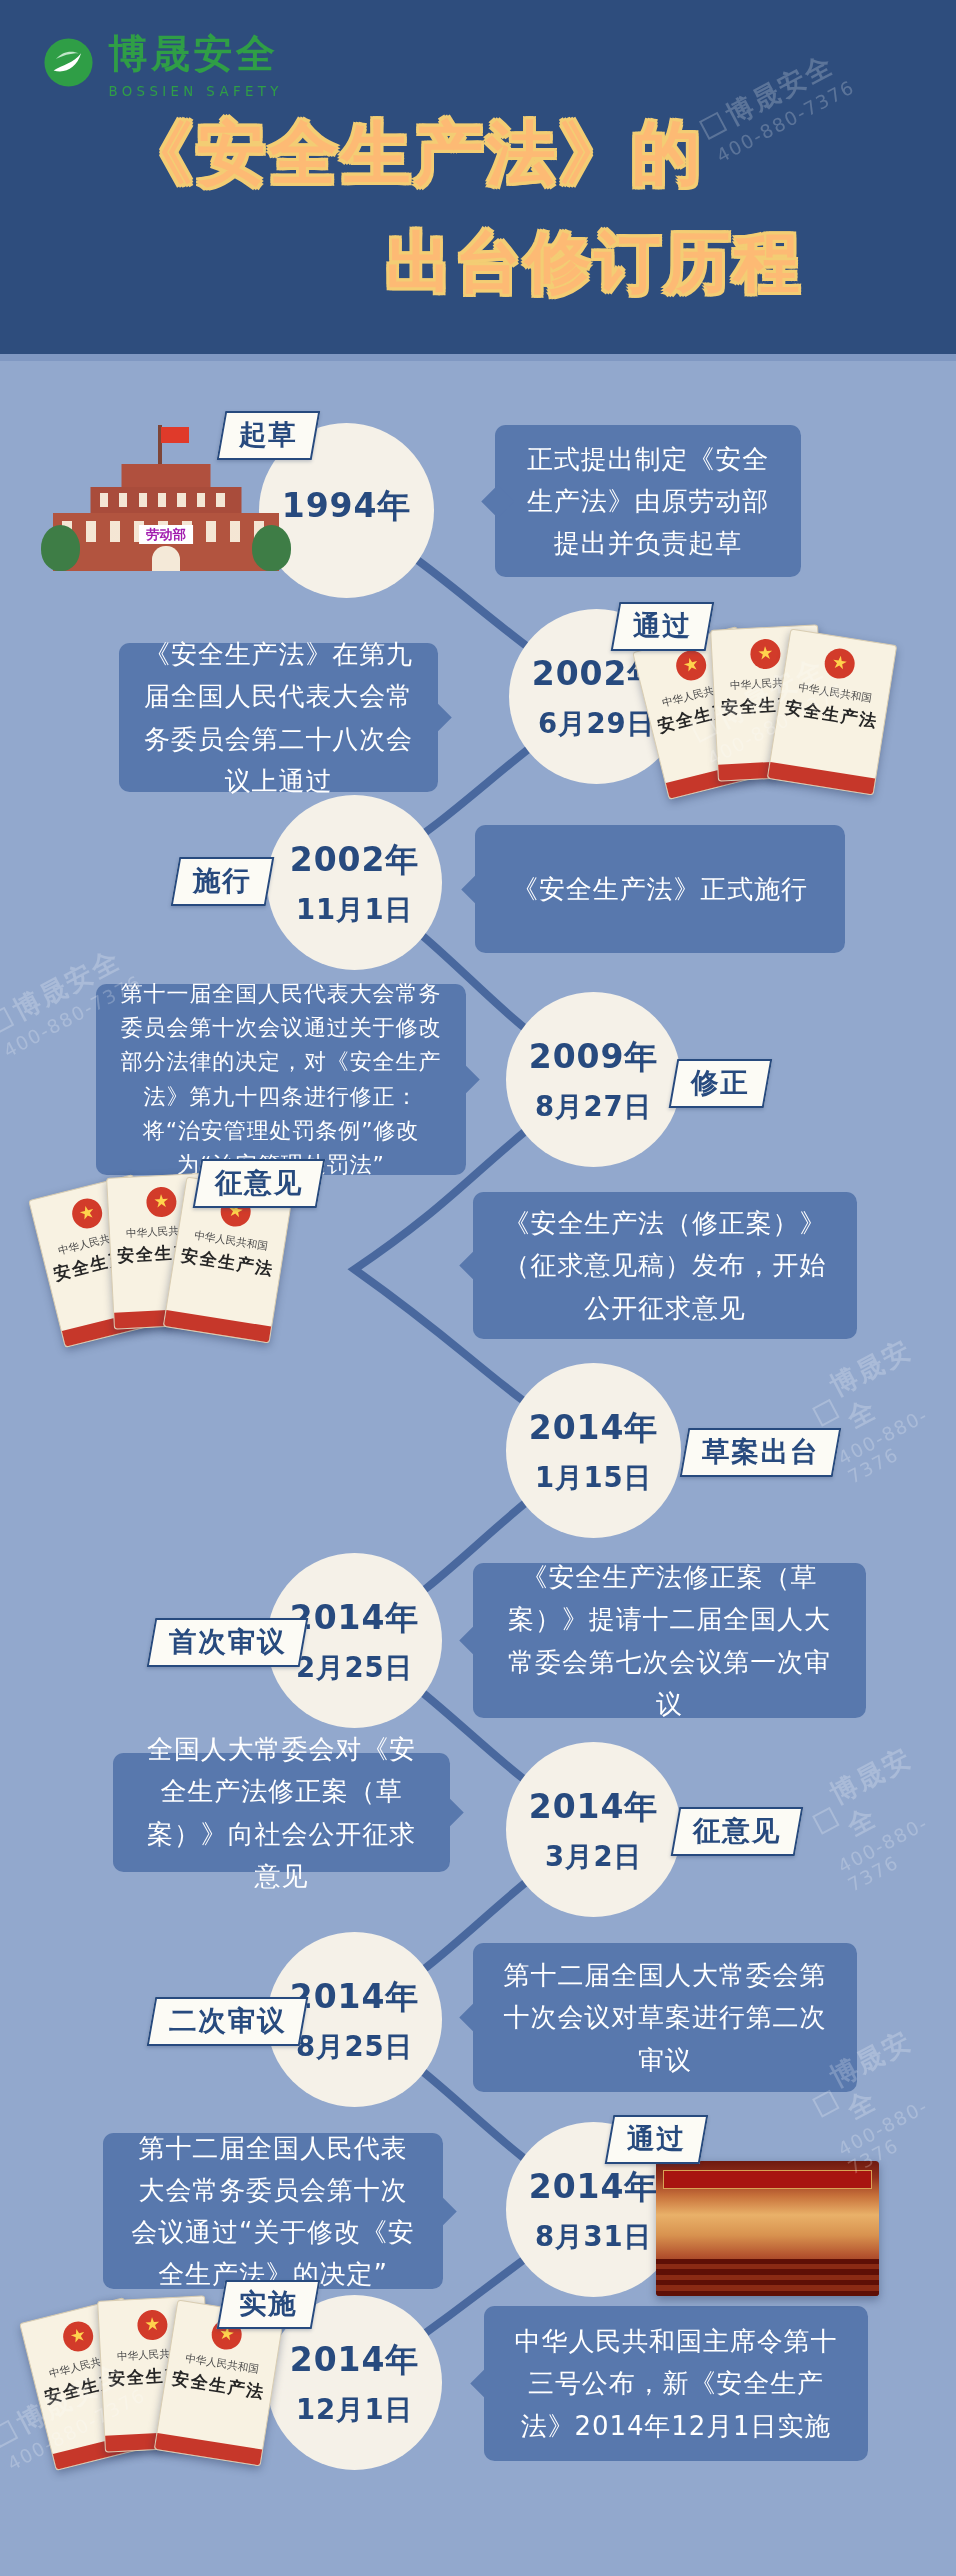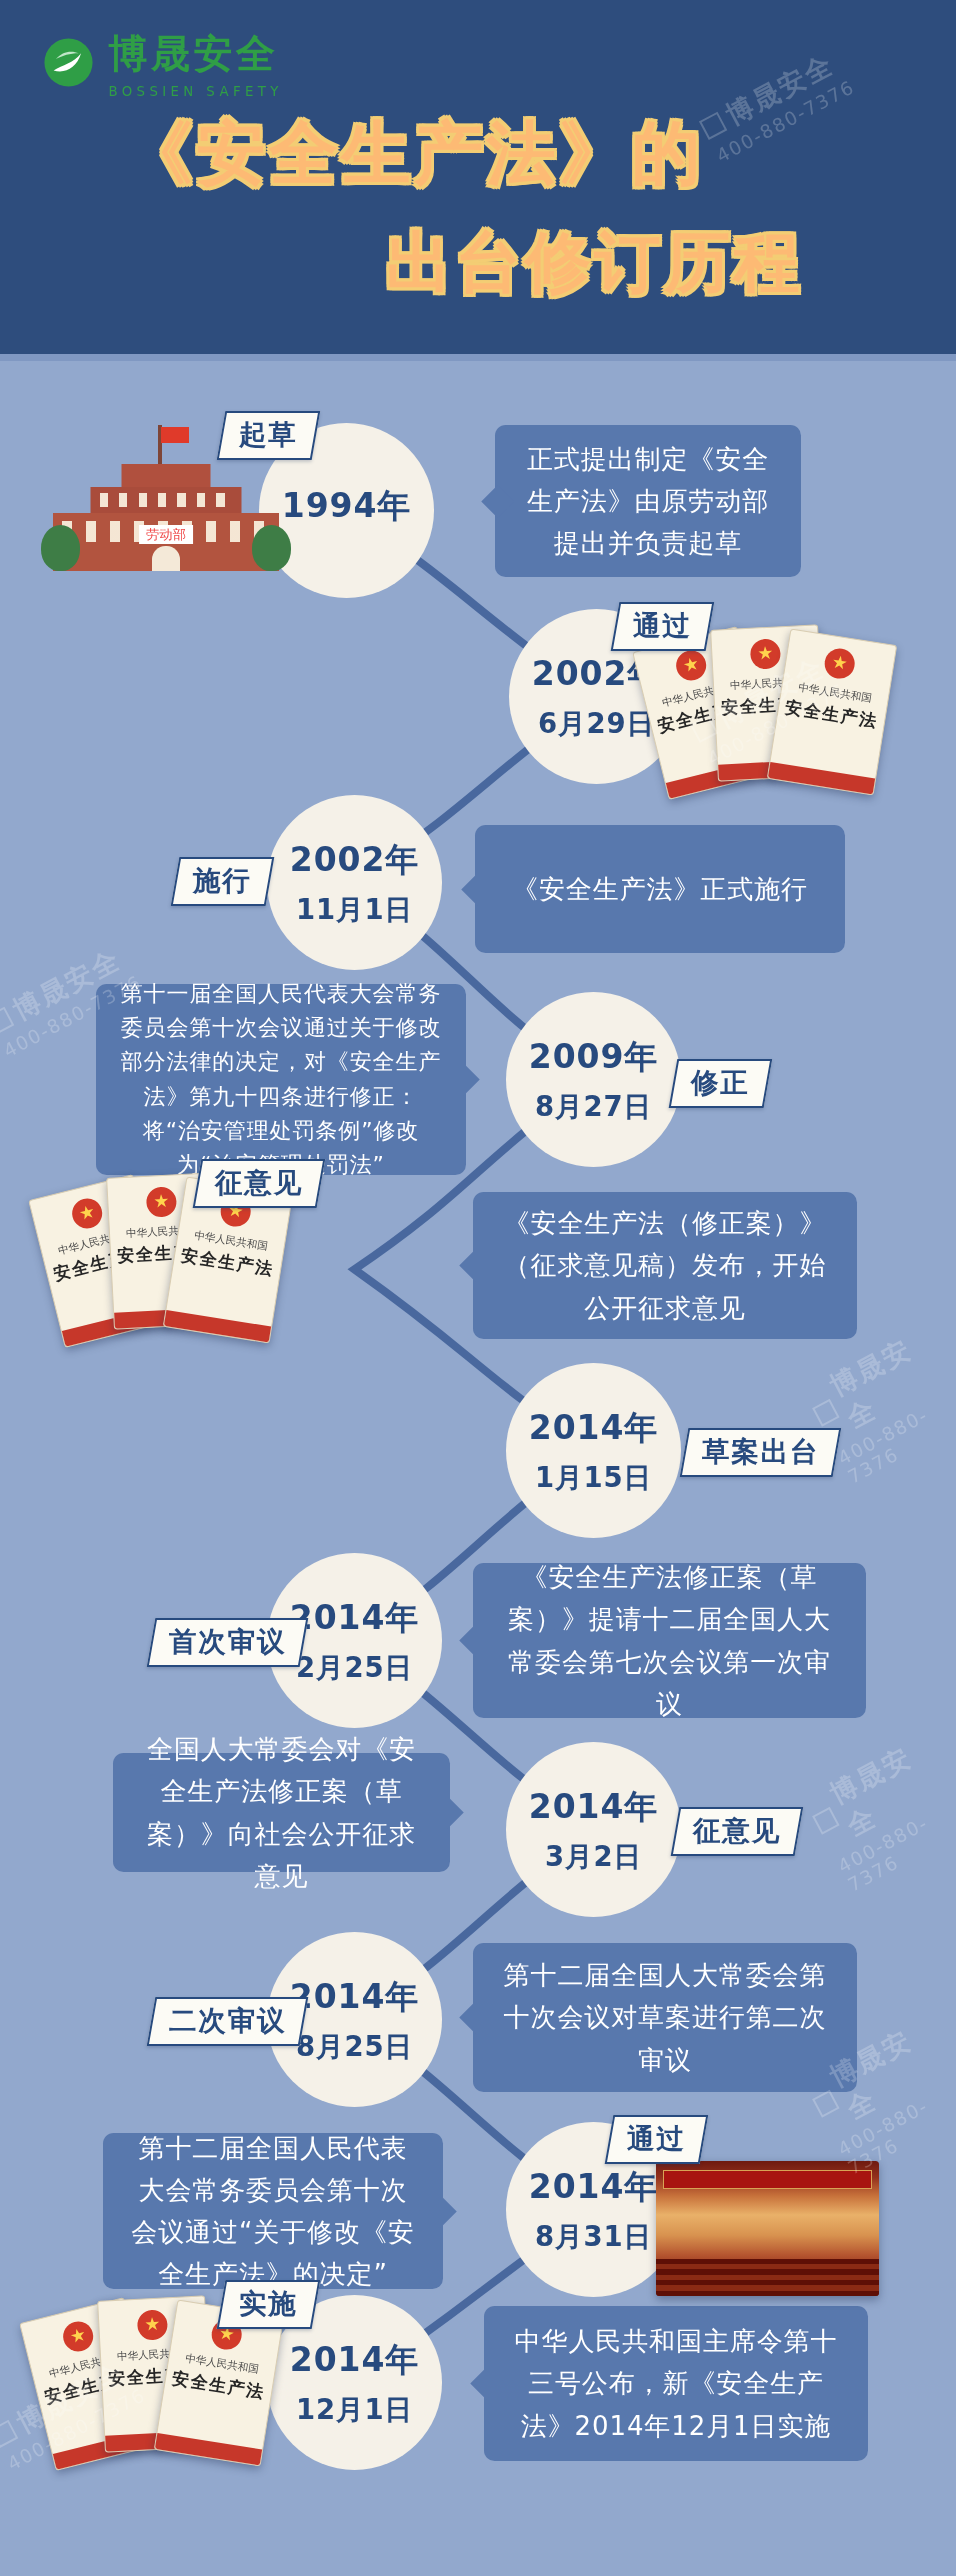--- a/index.html
+++ b/index.html
@@ -70,21 +70,21 @@
   .bld-top{position:absolute;left:50%;transform:translateX(-50%);top:21px;width:89px;height:23px;background:#b0503e;}
   .bld-mid{position:absolute;left:50%;transform:translateX(-50%);top:44px;width:151px;height:26.6px;background:#a94c3b;}
   .bld-mid::before{content:"";position:absolute;left:8.9px;right:8.9px;top:6.2px;height:14px;
     background:repeating-linear-gradient(90deg,rgba(248,238,220,.95) 0 8px,transparent 8px 19.5px);}
   .bld-base{position:absolute;left:0;bottom:0;width:100%;height:58px;background:#b2543f;}
   .bld-base::before{content:"";position:absolute;left:8.9px;right:8.9px;top:8px;height:21px;
     background:repeating-linear-gradient(90deg,rgba(248,238,220,.95) 0 9.7px,transparent 9.7px 24px);}
   .bld-door{position:absolute;left:50%;transform:translateX(-50%);bottom:0;width:28px;height:25px;
     background:#f4e9d8;border-radius:13.3px 13.3px 0 0;z-index:2;}
   .bld-sign{position:absolute;left:50%;transform:translateX(-50%);bottom:26.6px;background:#fff;
-    color:#ef4444;font-size:13.3px;font-weight:normal;padding:0.9px 7px;z-index:3;white-space:nowrap;}
+    color:#a21caf;font-size:13.3px;font-weight:bold;padding:0.9px 7px;z-index:3;white-space:nowrap;}
   .tree{position:absolute;bottom:0;width:39px;height:46px;background:#3e7d46;border-radius:50% 50% 46% 46%;z-index:1;}
   .tree-l{left:-12.4px;} .tree-r{right:-12.4px;}
 
   
   .books{position:absolute;z-index:3;}
   .bk2{left:647px;top:625px;width:244px;height:173px;}
   .bk5{left:43px;top:1173px;width:266px;height:190px;}
   .bk11{left:34px;top:2296px;width:257px;height:204px;}
   .book{position:absolute;width:108px;height:152px;background:#f8f2e2;border:0.9px solid #d9cdb2;
     border-radius:3.5px;box-shadow:0 3.5px 8.9px rgba(20,35,70,.35);display:flex;flex-direction:column;
@@ -165,20 +165,23 @@
     <div class="bld-base"></div>
     <div class="bld-door"></div>
     <div class="bld-sign">劳动部</div>
   </div>
 
   <div class="badge g2"><span>通过</span></div>
   <div class="circle c2">
     <span class="d1">2002年</span>
     <span class="d2">6月29日</span>
   </div>
+  <div class="box x2 tail-r">
+      <p>《安全生产法》在第九届全国人民代表大会常务委员会第二十八次会议上通过</p>
+    </div>
   <div class="books bk2">
     <div class="book bA">
       <div class="emblem">★</div>
       <div class="bc">中华人民共和国</div>
       <div class="bt">安全生产法</div>
       <div class="bfoot"></div>
     </div>
     <div class="book bB">
       <div class="emblem">★</div>
       <div class="bc">中华人民共和国</div>

